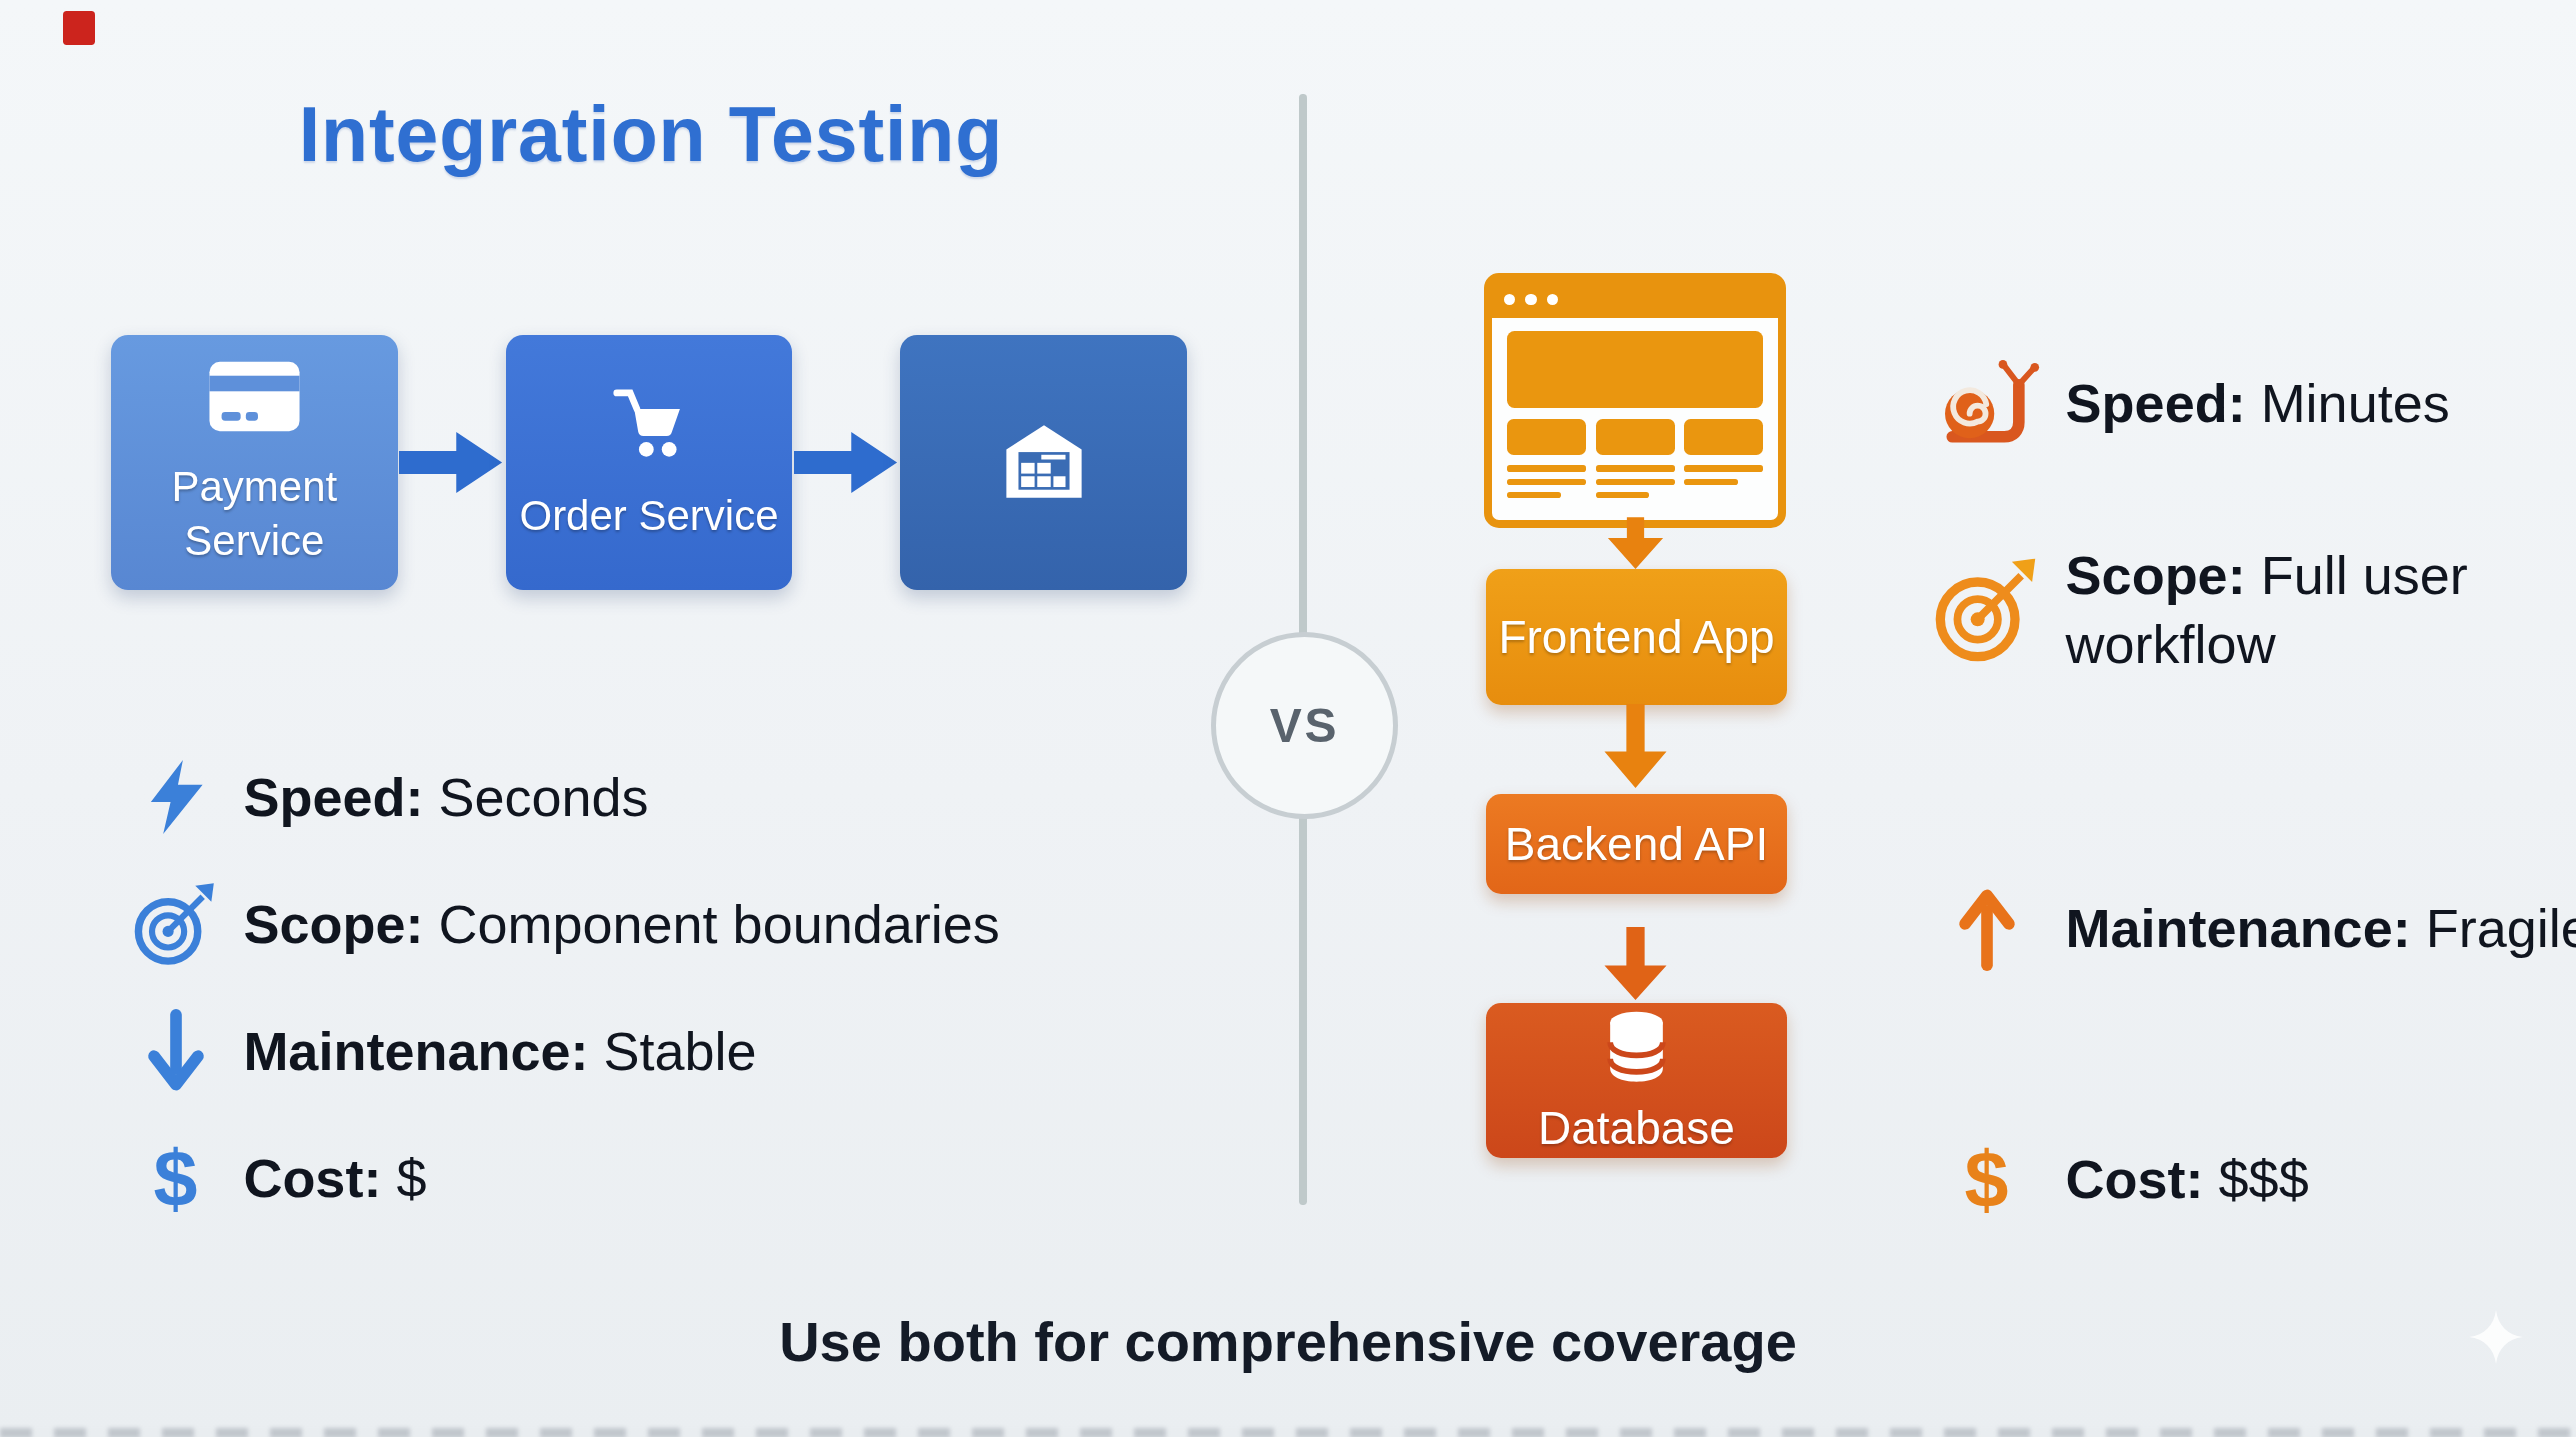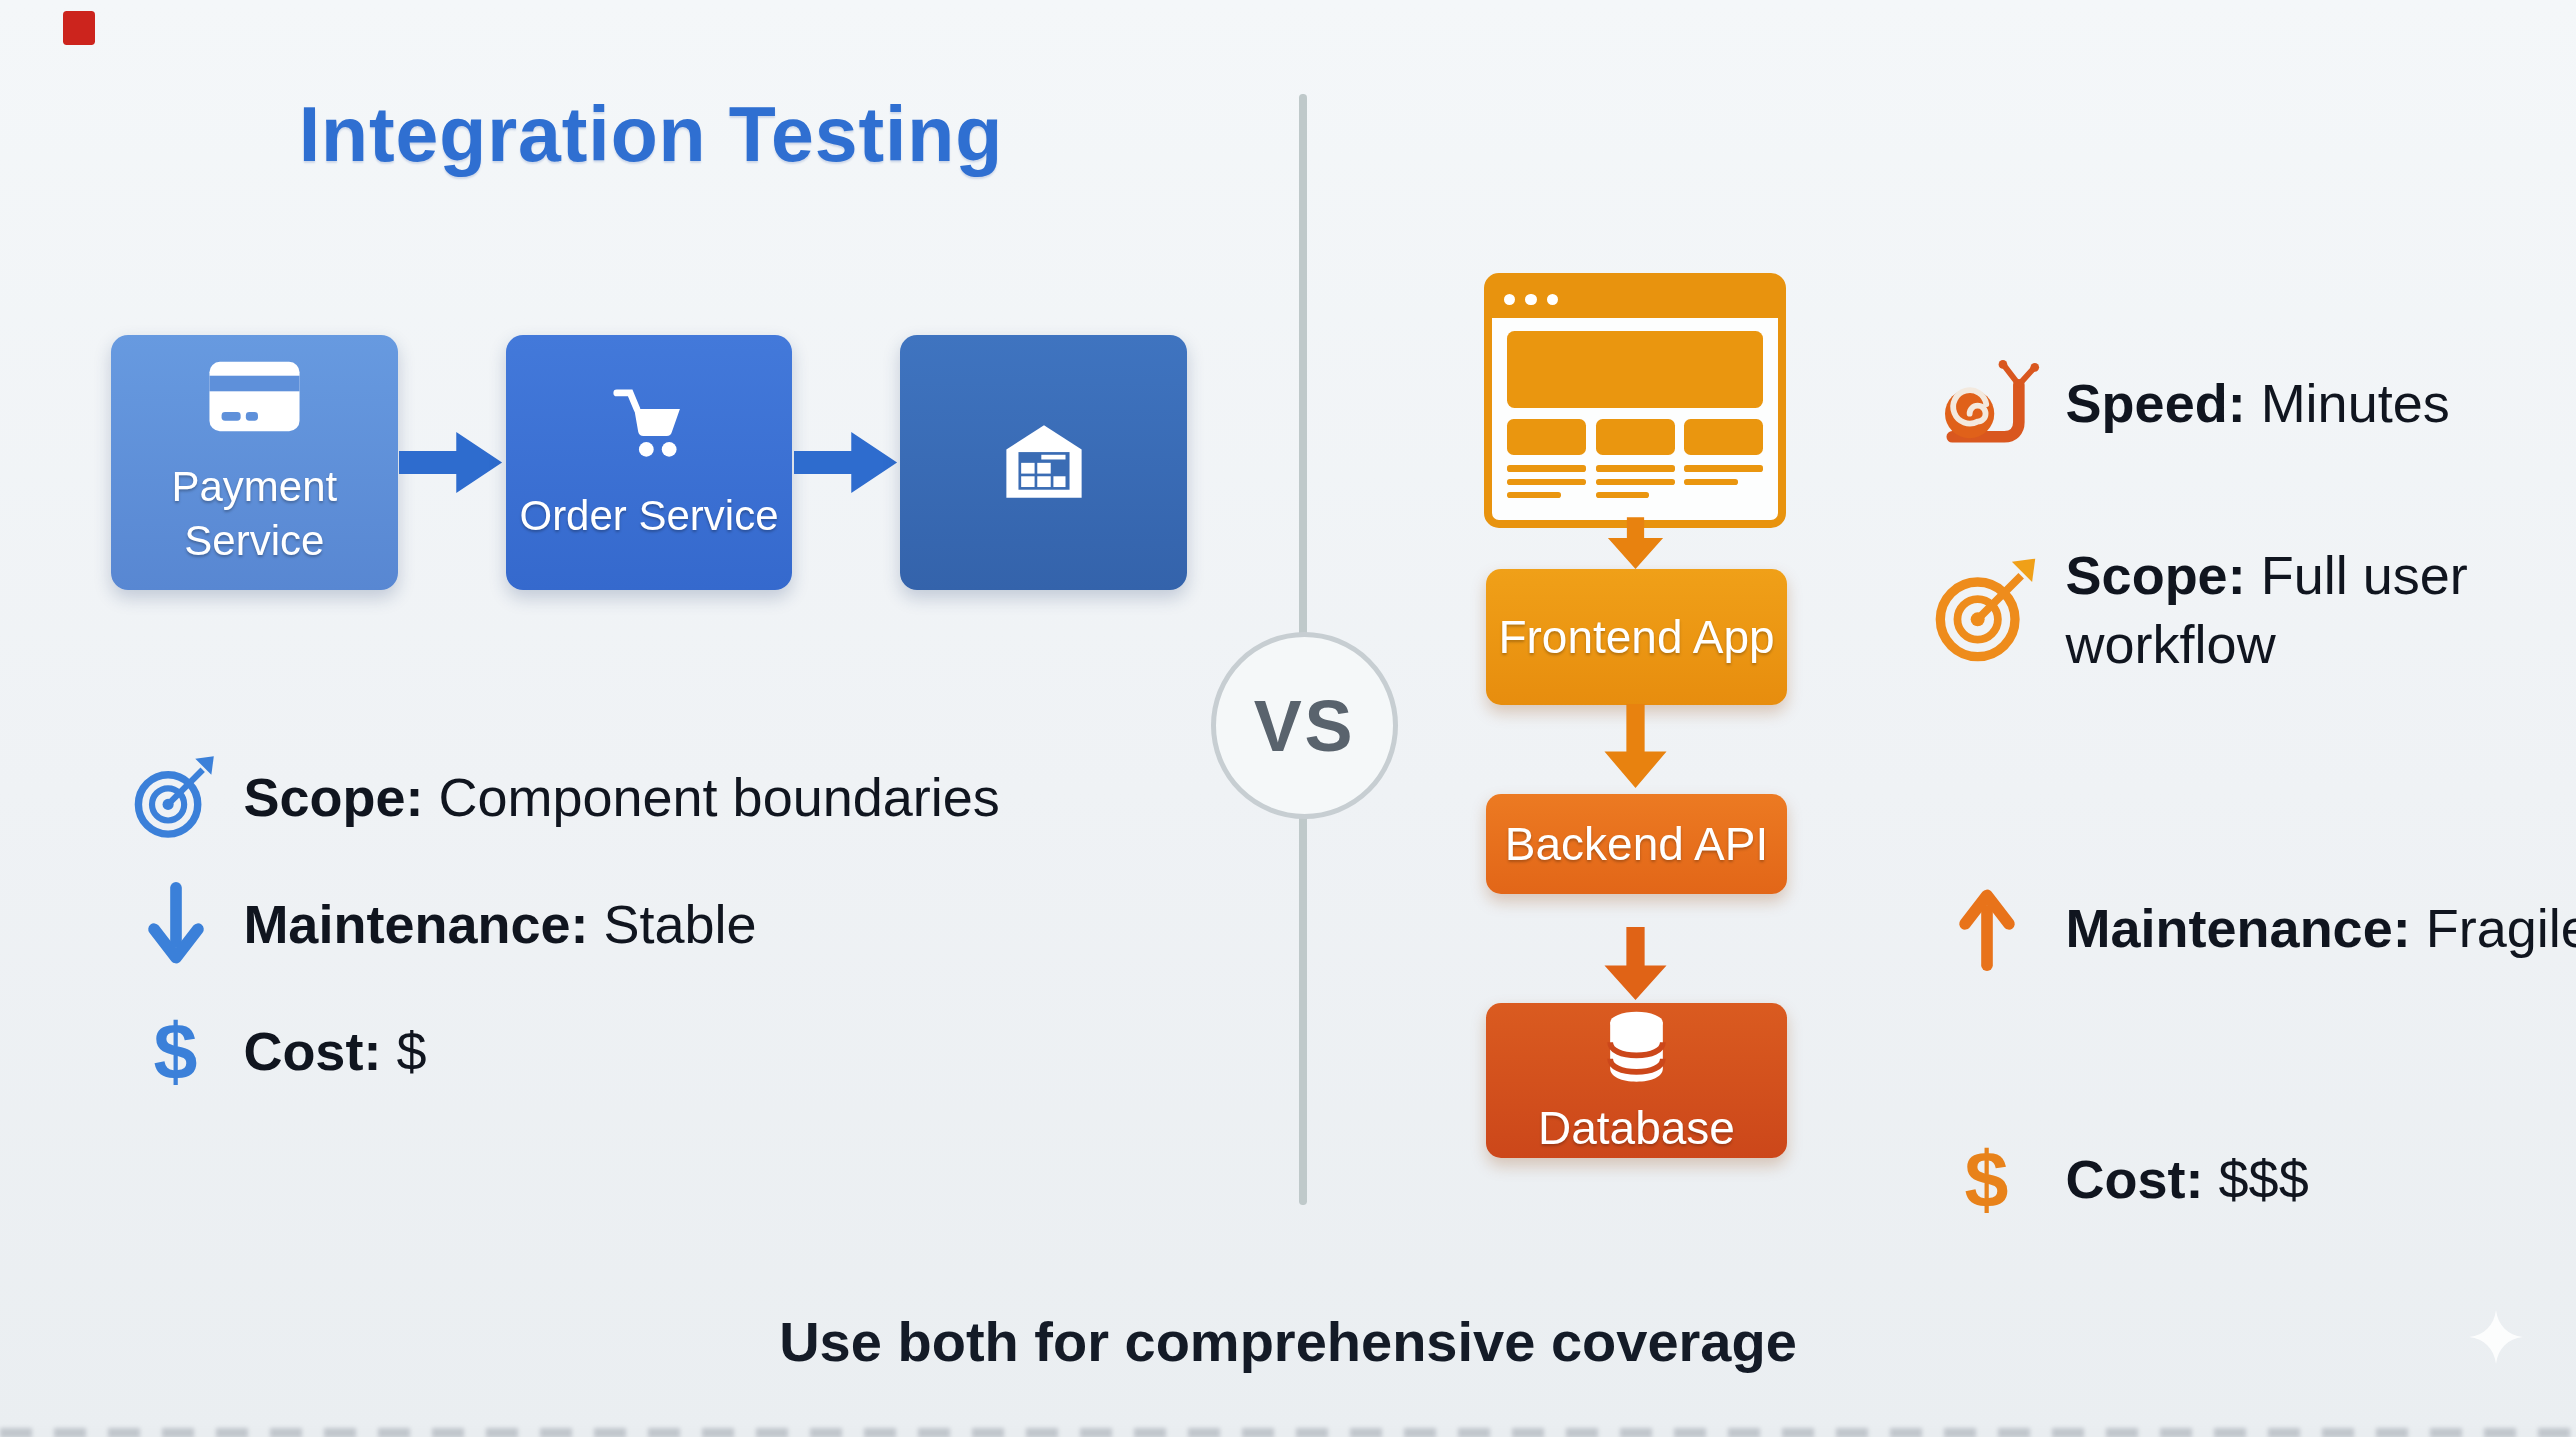--- a/index.html
+++ b/index.html
@@ -26,21 +26,21 @@
   .b-row{display:flex;align-items:center;height:94px;margin-bottom:33px;}
   .b-ico{width:89px;display:flex;align-items:center;justify-content:center;flex:0 0 89px;}
   .b-text{margin-left:23.4px;font-size:54px;color:#10151f;}
   .b-label{font-weight:700;margin-right:15px;}
   .b-value{font-weight:400;}
   .dollar-glyph{font-size:79px;font-weight:700;color:#3b80d9;line-height:1;}
   
   .divider{position:absolute;left:1299px;top:94px;width:7.5px;height:1111px;background:#bfc9ca;border-radius:3.7px;}
   .vs-badge{position:absolute;left:1211px;top:632px;width:187px;height:187px;border-radius:50%;
     background:#f5f8f9;border:5.6px solid #c7ced2;box-sizing:border-box;display:flex;align-items:center;justify-content:center;
-    font-size:72px;font-weight:700;color:#59636d;letter-spacing:2.8px;}
+    font-size:48px;font-weight:700;color:#59636d;letter-spacing:2.8px;}
   
   .browser{position:absolute;left:1484px;top:273px;width:302px;height:255px;border:8.4px solid #e8930e;
     border-radius:15px;background:#fdfefe;box-sizing:border-box;}
   .browser-top{height:37px;background:#e8930e;display:flex;align-items:center;gap:10.3px;padding-left:12px;}
   .b-dot{width:11.2px;height:11.2px;border-radius:50%;background:#fff;}
   .browser-hero{margin:13px 15px 11.2px;height:77px;background:#ea960f;border-radius:7.5px;}
   .browser-cols{display:flex;justify-content:space-between;padding:0 15px;}
   .bcol{width:79px;}
   .bcol-box{height:36px;background:#ea960f;border-radius:6.6px;margin-bottom:10.3px;}
   .bline{height:6.6px;background:#ea960f;border-radius:2.8px;margin-bottom:6.6px;}
@@ -135,20 +135,30 @@
           <rect x="27" y="31" width="10" height="8" fill="#ffffff"></rect>
           <rect x="30" y="25" width="18" height="3.5" fill="#ffffff"></rect>
         </svg>
       </span>
     </div>
   </div>
 
   <div class="bullets-left">
     <div class="b-row">
       <span class="b-ico">
+        <svg width="69" height="86" viewBox="0 0 56 64">
+          <polygon points="34,2 8,36 24,36 18,62 50,22 30,22" fill="#3b80d9"></polygon>
+        </svg>
+      </span>
+      <span class="b-text">
+        <span class="b-label">Speed:</span><span class="b-value">Seconds</span>
+      </span>
+    </div>
+    <div class="b-row">
+      <span class="b-ico">
         <svg width="90" height="90" viewBox="0 0 72 72">
           <circle cx="30" cy="42" r="24" fill="none" stroke="#3b80d9" stroke-width="6"></circle>
           <circle cx="30" cy="42" r="13" fill="none" stroke="#3b80d9" stroke-width="5"></circle>
           <circle cx="30" cy="42" r="4.5" fill="#3b80d9"></circle>
           <line x1="30" y1="42" x2="58" y2="14" stroke="#3b80d9" stroke-width="5"></line>
           <path d="M52 5 l15 -2 -2 15 z" fill="#3b80d9"></path>
         </svg>
       </span>
       <span class="b-text">
         <span class="b-label">Scope:</span><span class="b-value">Component boundaries</span>

